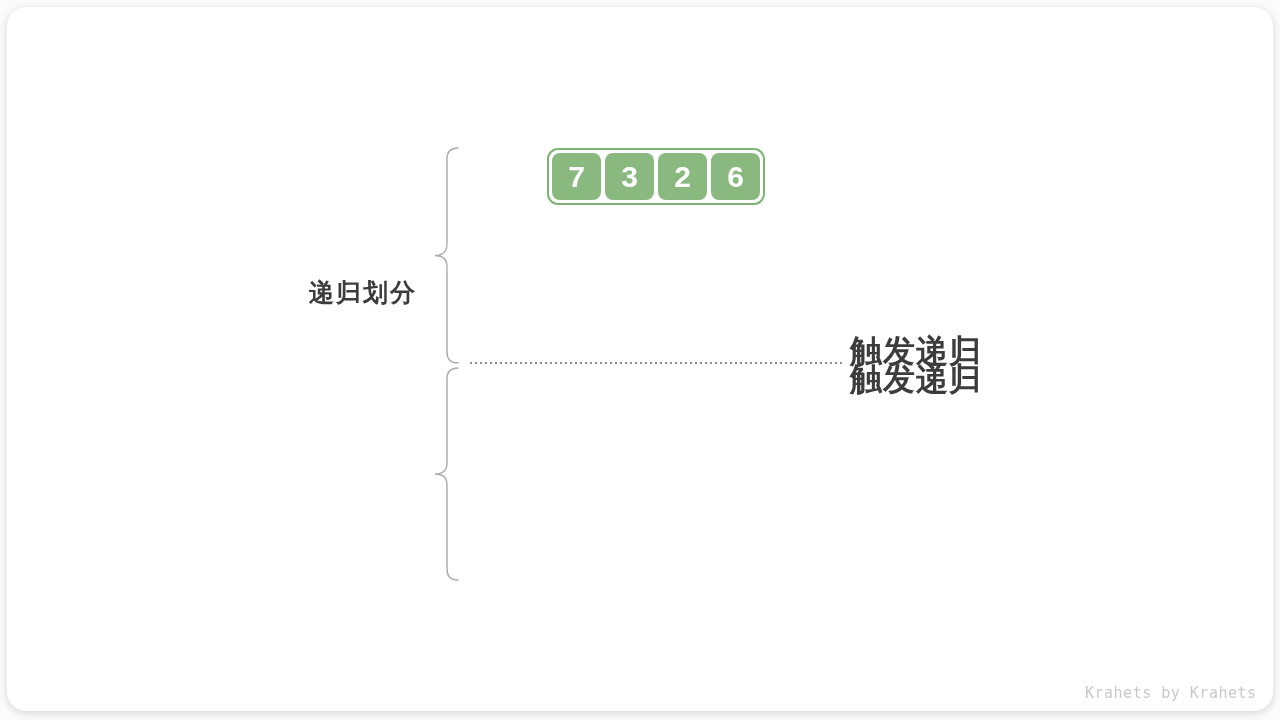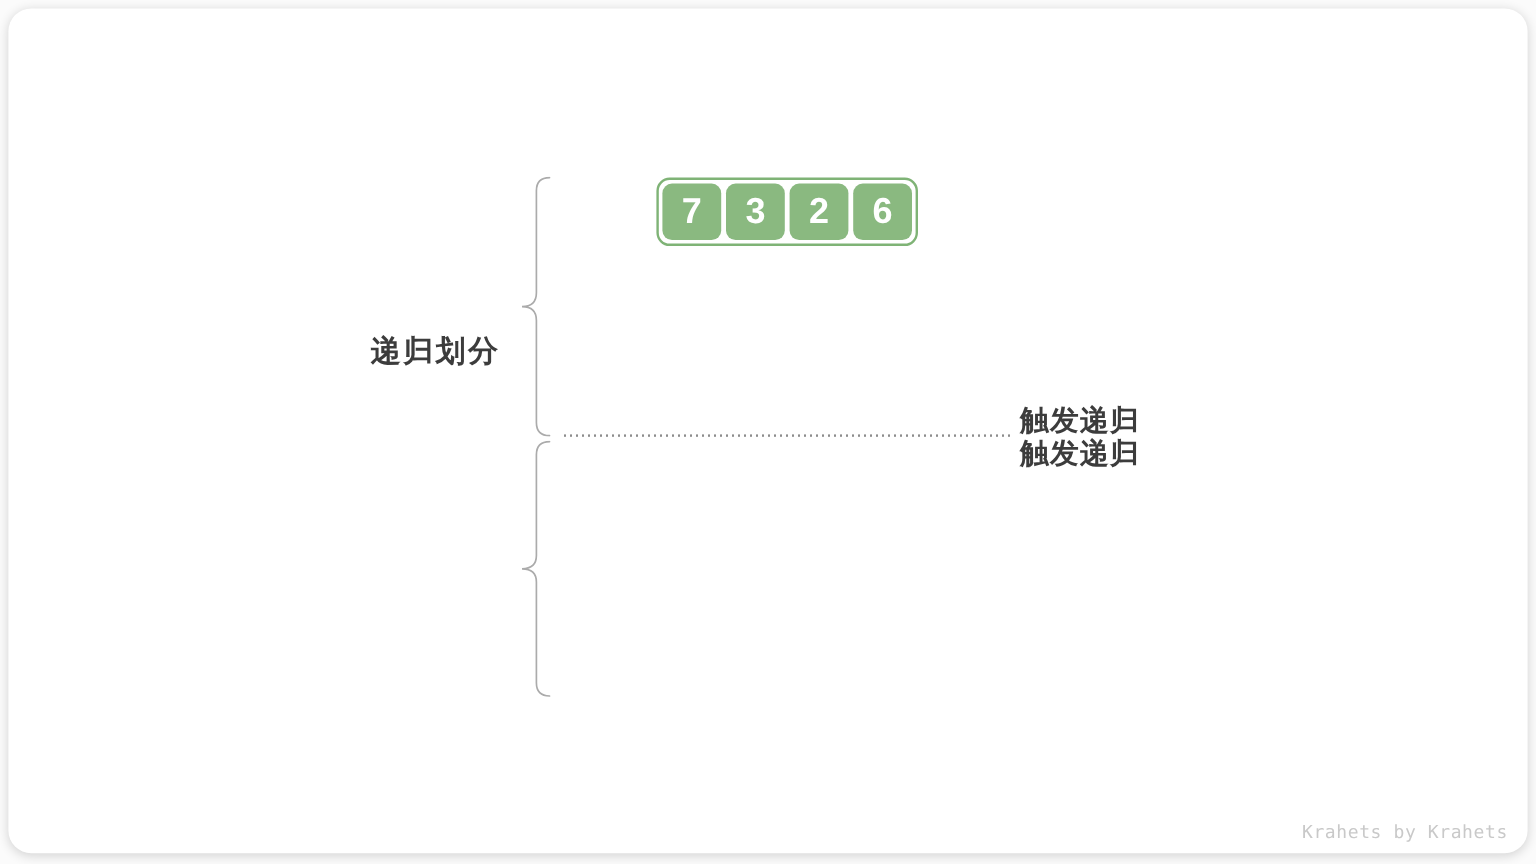--- a/index.html
+++ b/index.html
@@ -76,21 +76,21 @@
   .dotted-line{
     position:absolute;
     left:463px;top:355px;
     width:372px;height:2px;
     background-image:repeating-linear-gradient(to right,var(--dot-gray) 0 2px,transparent 2px 5px);
   }
   
   .terminate-label{
     position:absolute;
     left:843px;top:330px;
-    font-size:24px;
+    font-size:32px;
     font-weight:700;
     line-height:28px;
     color:var(--label-dark);
     letter-spacing:1px;
     white-space:nowrap;
   }
   
   .watermark{
     position:absolute;
     left:1078px;top:677px;

